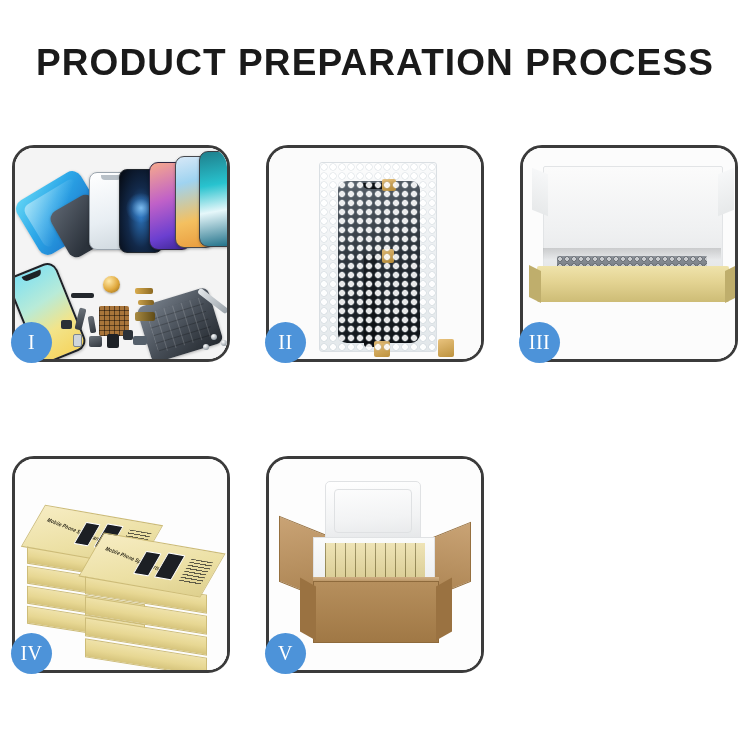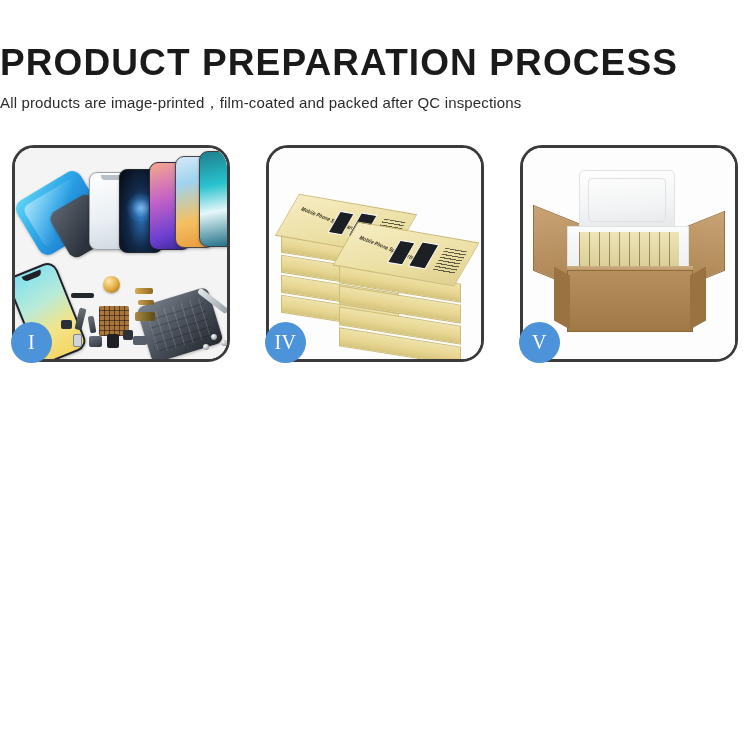--- a/index.html
+++ b/index.html
@@ -18,21 +18,21 @@
     height: 750px;
     background: #ffffff;
   }
 
   
   .header {
     position: absolute;
     top: 42px;
     left: 0;
     width: 750px;
-    text-align: left;
+    text-align: center;
   }
 
   .main-title {
     font-size: 37px;
     font-weight: 700;
     letter-spacing: 1.1px;
     color: #1a1a1a;
     line-height: 1.12;
     font-family: "Liberation Sans", sans-serif;
   }
@@ -427,21 +427,20 @@
   .ct-tape1{ left:38px; top:96px; transform: skewY(11deg); }
   .ct-tape2{ left:38px; top:158px; transform: skewY(11deg); }
 </style>
 </head>
 <body>
 
 <div class="page">
 
   <div class="header">
     <div class="main-title">PRODUCT PREPARATION PROCESS</div>
-    <div class="sub-title">All products are image-printed，film-coated and packed after QC inspections</div>
   </div>
 
   <div class="grid">
 
     <div class="panel">
       <div class="panel-inner">
         <div class="scene-parts">
           <div class="ph ph-blue-film"></div>
           <div class="ph ph-dark-back"></div>
           <div class="ph ph-glass"></div>
@@ -467,21 +466,47 @@
           <div class="sm-part p12"></div>
           <div class="tweezer"></div>
           <div class="scrw s1"></div>
           <div class="scrw s2"></div>
           <div class="scrw s3"></div>
         </div>
       </div>
       <div class="badge">I</div>
     </div>
 
-
+    <div class="panel">
+      <div class="panel-inner">
+        <div class="scene-bubble">
+          <div class="bubble-bag">
+            <div class="screen-in-bag"></div>
+            <div class="flex-cable"></div>
+            <div class="tape t1"></div>
+            <div class="tape t2"></div>
+            <div class="tape t3"></div>
+            <div class="tape t4"></div>
+          </div>
+        </div>
+      </div>
+      <div class="badge">II</div>
+    </div>
+
+    <div class="panel">
+      <div class="panel-inner">
+        <div class="scene-openbox">
+          <div class="ob-lid"></div>
+          <div class="ob-inner-shadow"></div>
+          <div class="ob-contents"></div>
+          <div class="ob-front"></div>
+        </div>
+      </div>
+      <div class="badge">III</div>
+    </div>
 
     <div class="panel">
       <div class="panel-inner">
         <div class="scene-stack">
 
           <div class="sbox" style="left:12px; top:96px; width:118px; height:18px; transform:skewY(9deg);"></div>
           <div class="sbox" style="left:12px; top:116px; width:118px; height:18px; transform:skewY(9deg);"></div>
           <div class="sbox" style="left:12px; top:136px; width:118px; height:18px; transform:skewY(9deg);"></div>
           <div class="sbox" style="left:12px; top:156px; width:118px; height:18px; transform:skewY(9deg);"></div>
 

